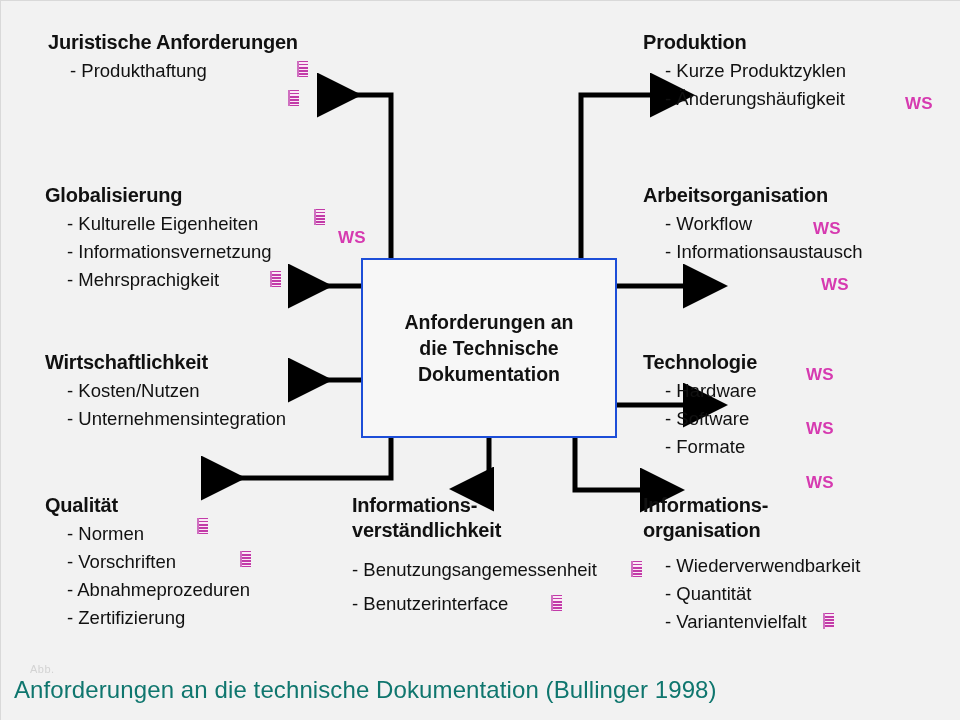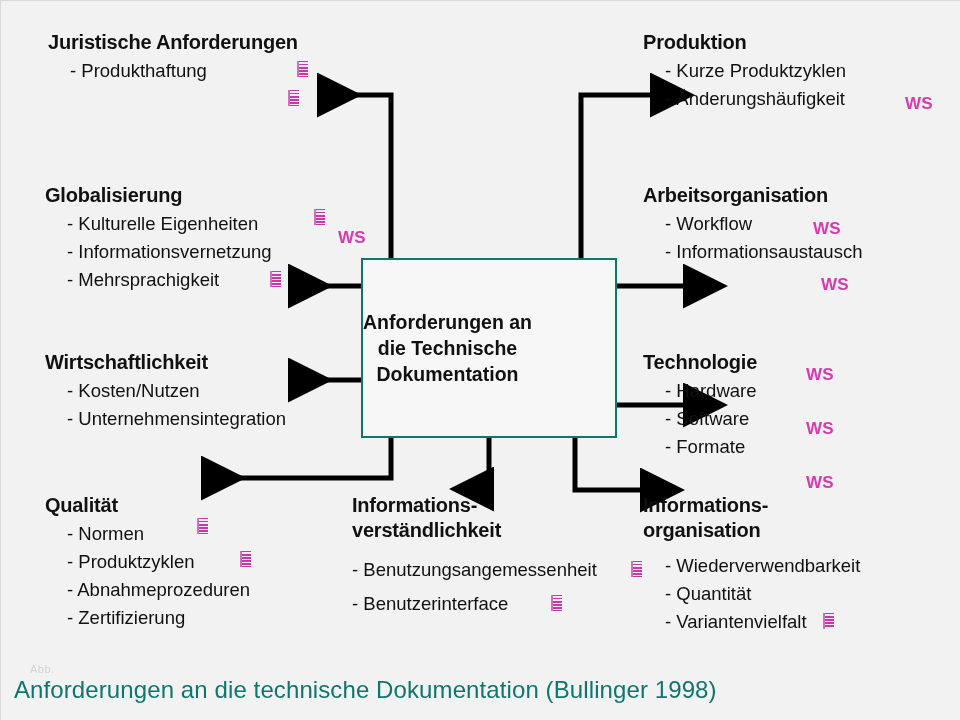--- a/index.html
+++ b/index.html
@@ -73,24 +73,24 @@
       #c23ba8 0px, #c23ba8 1.4px,
       #fbe9f6 1.4px, #fbe9f6 3.1px);
   }
 
   
   #center-box {
     position: absolute;
     left: 361px; top: 258px;
     width: 256px; height: 180px;
     background: #f7f7f7;
-    border: 2px solid #0f766e;
+    border: 2px solid #1d4ed8;
     display: flex;
     align-items: center;
-    justify-content: flex-start;
+    justify-content: center;
     z-index: 3;
   }
   #center-box .center-text {
     text-align: center;
     font-size: 19.5px;
     font-weight: bold;
     line-height: 26px;
     color: #111;
     white-space: pre-line;
   }
@@ -199,21 +199,21 @@
   </div>
 
   <div class="group" style="left:45px; top:493px;">
     <h3>Qualität</h3>
     <div class="items">
       <div class="item indent">
         <span>- Normen</span>
         <span class="doc-icon" style="left:152px; top:-2px;"></span>
       </div>
       <div class="item indent">
-        <span>- Produktzyklen</span>
+        <span>- Vorschriften</span>
         <span class="doc-icon" style="left:195px; top:3px;"></span>
       </div>
       <div class="item indent">
         <span>- Abnahmeprozeduren</span>
       </div>
       <div class="item indent">
         <span>- Zertifizierung</span>
       </div>
     </div>
   </div>

